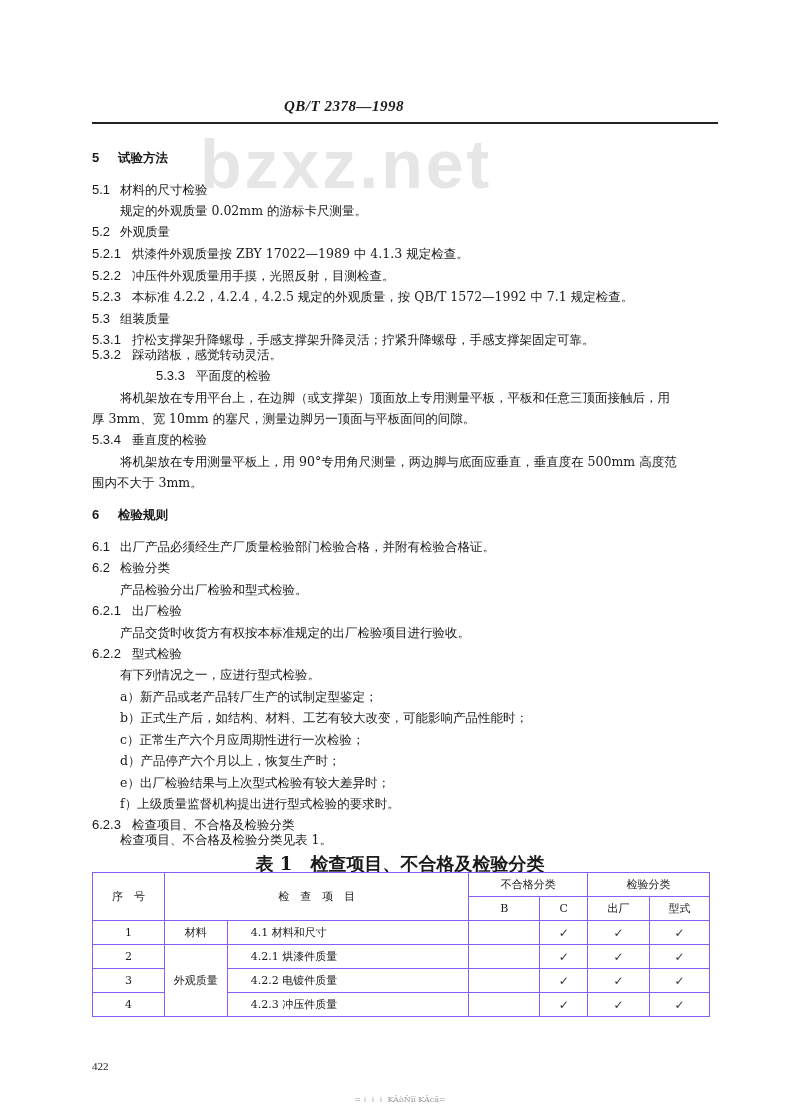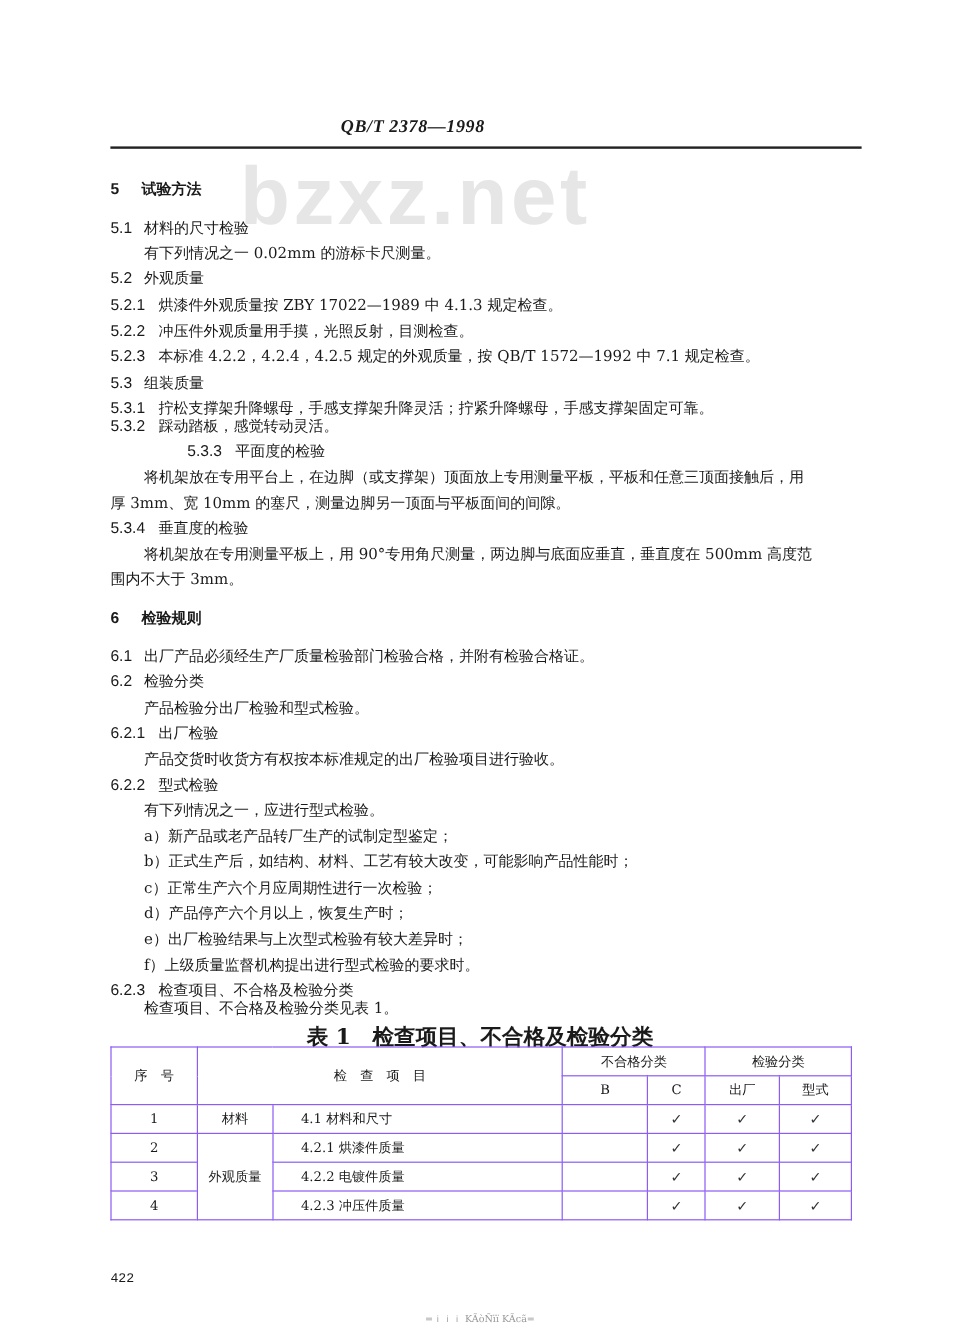--- a/index.html
+++ b/index.html
@@ -25,33 +25,33 @@
     position: absolute; left: 0; top: 852px; width: 800px; text-align: center; font-weight: bold; font-size: 18px;
   }
   table.t1 {
     position: absolute; left: 92px; top: 872px; width: 618px; border-collapse: collapse; font-size: 11px;
   }
   table.t1 td {
     border: 1px solid #8b5cf6; text-align: center; padding: 0; height: 23px; vertical-align: middle;
   }
   table.t1 td.left { text-align: left; padding-left: 23px; }
   table.t1 td.check { font-family: "DejaVu Sans", sans-serif; font-size: 12px; color: #333; }
-  .page-num { position: absolute; left: 92px; top: 1060px; font-size: 11px; font-family: Liberation Mono, monospace; }
+  .page-num { position: absolute; left: 92px; top: 1060px; font-size: 11px; font-family: Liberation Serif, serif; }
   .footer-mark { position: absolute; left: 0; top: 1094px; width: 800px; text-align: center; font-size: 8px; color: #999; }
 </style>
 </head>
 <body>
 
 <div class="page-header">QB/T 2378—1998</div>
 <div class="header-rule"></div>
 <div class="watermark">bzxz.net</div>
 
 <div class="line h1" style="left:92px;top:150px;"><span class="num" style="width:26px">5</span><span>试验方法</span></div>
 <div class="line" style="left:92px;top:182px;"><span class="num" style="width:28px">5.1</span><span>材料的尺寸检验</span></div>
-<div class="line" style="left:120px;top:203px;">有下列情况之一 0.02mm 的游标卡尺测量。</div>
+<div class="line" style="left:120px;top:203px;">规定的外观质量 0.02mm 的游标卡尺测量。</div>
 <div class="line" style="left:92px;top:224px;"><span class="num" style="width:28px">5.2</span><span>外观质量</span></div>
 <div class="line" style="left:92px;top:246px;"><span class="num" style="width:40px">5.2.1</span><span>烘漆件外观质量按 ZBY 17022—1989 中 4.1.3 规定检查。</span></div>
 <div class="line" style="left:92px;top:268px;"><span class="num" style="width:40px">5.2.2</span><span>冲压件外观质量用手摸，光照反射，目测检查。</span></div>
 <div class="line" style="left:92px;top:289px;"><span class="num" style="width:40px">5.2.3</span><span>本标准 4.2.2，4.2.4，4.2.5 规定的外观质量，按 QB/T 1572—1992 中 7.1 规定检查。</span></div>
 <div class="line" style="left:92px;top:311px;"><span class="num" style="width:28px">5.3</span><span>组装质量</span></div>
 <div class="line" style="left:92px;top:332px;"><span class="num" style="width:40px">5.3.1</span><span>拧松支撑架升降螺母，手感支撑架升降灵活；拧紧升降螺母，手感支撑架固定可靠。</span></div>
 <div class="line" style="left:92px;top:347px;"><span class="num" style="width:40px">5.3.2</span><span>踩动踏板，感觉转动灵活。</span></div>
 <div class="line" style="left:108px;top:368px;margin-left:48px;"><span class="num" style="width:40px">5.3.3</span><span>平面度的检验</span></div>
 <div class="line" style="left:120px;top:390px;">将机架放在专用平台上，在边脚（或支撑架）顶面放上专用测量平板，平板和任意三顶面接触后，用</div>
 <div class="line" style="left:92px;top:411px;">厚 3mm、宽 10mm 的塞尺，测量边脚另一顶面与平板面间的间隙。</div>

